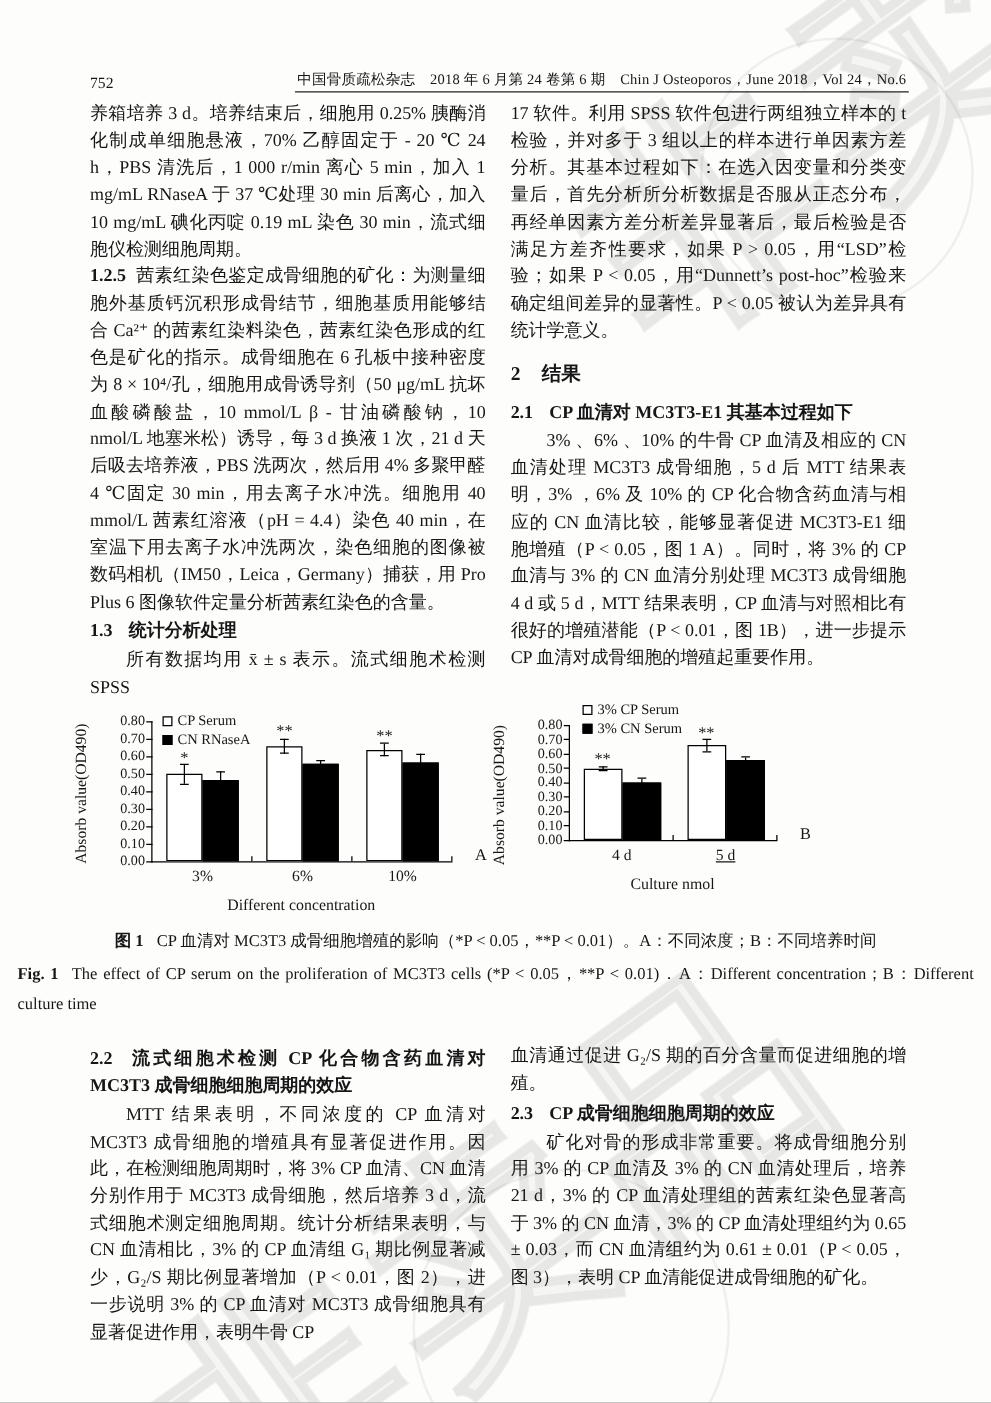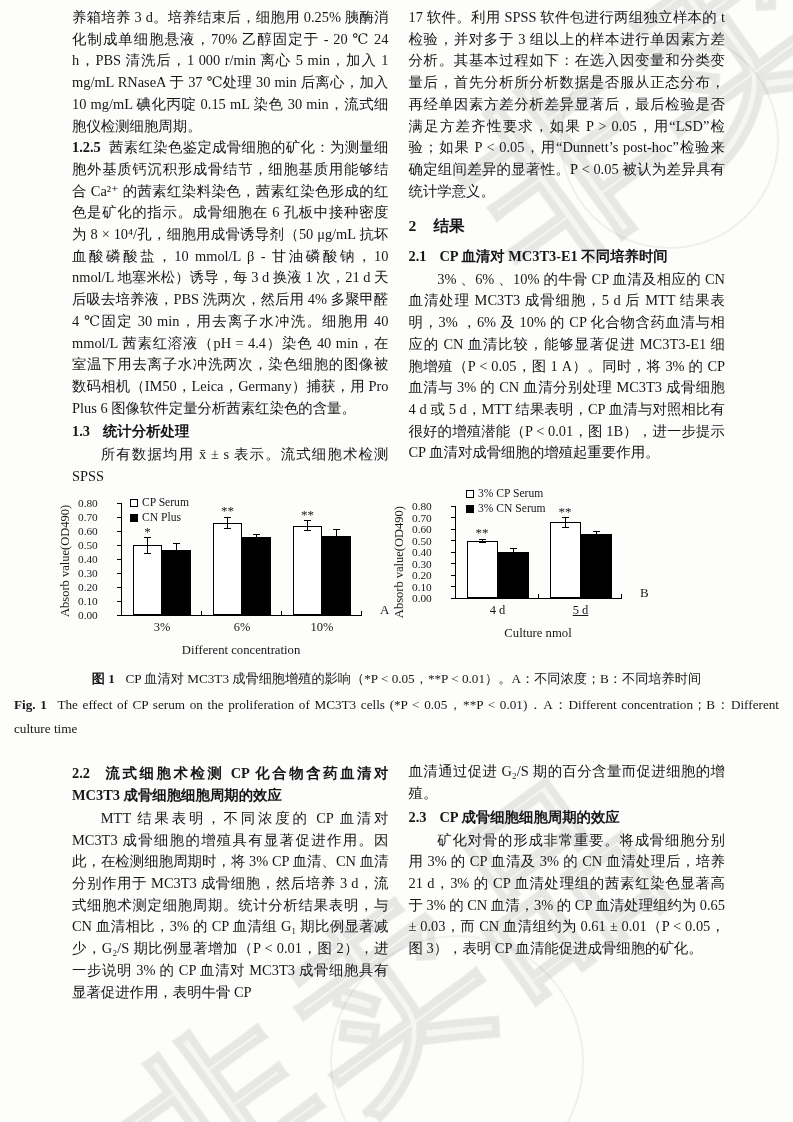--- a/index.html
+++ b/index.html
@@ -19,21 +19,21 @@
   .h3 .bnum{margin-right:.9em;}
   .h2big{font-weight:700;font-size:15.6px;margin:13px 0 9px;}
   .h2big .bnum{margin-right:1.1em;}
   
   .figrow{display:flex;align-items:flex-end;gap:30px;margin:16px 0 0 58px;}
   .chart{display:flex;}
   .ylab{writing-mode:vertical-rl;transform:rotate(180deg);font-size:12.5px;
         display:flex;align-items:center;justify-content:center;padding-left:2px;margin-bottom:40px;}
   .plotcol{position:relative;padding-left:46px;}
   .plot{position:relative;border-left:1px solid #000;border-bottom:1px solid #000;}
-  .yticklab{position:absolute;right:calc(100% + 6px);width:38px;font-size:11.3px;line-height:14px;}
+  .yticklab{position:absolute;right:calc(100% + 6px);width:38px;text-align:right;font-size:11.3px;line-height:14px;}
   .ytick{position:absolute;right:100%;width:5px;height:1px;background:#000;}
   .xtick{position:absolute;bottom:0;width:1px;height:4px;background:#000;}
   .bar{position:absolute;bottom:0;border:1px solid #000;box-sizing:border-box;}
   .eline{position:absolute;width:1px;background:#000;}
   .ecap{position:absolute;width:7px;height:1px;background:#000;}
   .sig{position:absolute;width:24px;text-align:center;font-size:13px;line-height:9px;}
   .xcat{position:absolute;top:100%;margin-top:5px;text-align:center;font-size:12.5px;}
   .legend{position:absolute;z-index:2;}
   .lentry{display:flex;align-items:center;gap:4px;line-height:15px;}
   .sw{width:8px;height:8px;border:1px solid #000;box-sizing:border-box;flex:0 0 auto;}
@@ -62,32 +62,36 @@
 
 <div class="page">
 
   <div class="wm wm1">非卖品</div>
   <div class="wm wm2">非卖品</div>
   <div class="stamp stamp1"></div>
   <div class="stamp stamp2"></div>
 
   <div class="rows">
 
+    <div class="hdr">
+      <span class="pno">752</span>
+      <span class="jline">中国骨质疏松杂志　2018 年 6 月第 24 卷第 6 期　Chin J Osteoporos，June 2018，Vol 24，No.6</span>
+    </div>
 
     <div class="cols">
       <div class="col">
-        <p>养箱培养 3 d。培养结束后，细胞用 0.25% 胰酶消化制成单细胞悬液，70% 乙醇固定于 - 20 ℃ 24 h，PBS 清洗后，1 000 r/min 离心 5 min，加入 1 mg/mL RNaseA 于 37 ℃处理 30 min 后离心，加入 10 mg/mL 碘化丙啶 0.15 mL 染色 30 min，流式细胞仪检测细胞周期。</p>
+        <p>养箱培养 3 d。培养结束后，细胞用 0.25% 胰酶消化制成单细胞悬液，70% 乙醇固定于 - 20 ℃ 24 h，PBS 清洗后，1 000 r/min 离心 5 min，加入 1 mg/mL RNaseA 于 37 ℃处理 30 min 后离心，加入 10 mg/mL 碘化丙啶 0.19 mL 染色 30 min，流式细胞仪检测细胞周期。</p>
         <p><span class="bnum">1.2.5</span><span>茜素红染色鉴定成骨细胞的矿化：为测量细胞外基质钙沉积形成骨结节，细胞基质用能够结合 Ca²⁺ 的茜素红染料染色，茜素红染色形成的红色是矿化的指示。成骨细胞在 6 孔板中接种密度为 8 × 10⁴/孔，细胞用成骨诱导剂（50 μg/mL 抗坏血酸磷酸盐，10 mmol/L β - 甘油磷酸钠，10 nmol/L 地塞米松）诱导，每 3 d 换液 1 次，21 d 天后吸去培养液，PBS 洗两次，然后用 4% 多聚甲醛 4 ℃固定 30 min，用去离子水冲洗。细胞用 40 mmol/L 茜素红溶液（pH = 4.4）染色 40 min，在室温下用去离子水冲洗两次，染色细胞的图像被数码相机（IM50，Leica，Germany）捕获，用 Pro Plus 6 图像软件定量分析茜素红染色的含量。</span></p>
         <p class="h3"><span class="bnum">1.3</span><span>统计分析处理</span></p>
         <p class="ind">所有数据均用 x̄ ± s 表示。流式细胞术检测 SPSS</p>
       </div>
       <div class="col">
         <p>17 软件。利用 SPSS 软件包进行两组独立样本的 t 检验，并对多于 3 组以上的样本进行单因素方差分析。其基本过程如下：在选入因变量和分类变量后，首先分析所分析数据是否服从正态分布，再经单因素方差分析差异显著后，最后检验是否满足方差齐性要求，如果 P &gt; 0.05，用“LSD”检验；如果 P &lt; 0.05，用“Dunnett’s post-hoc”检验来确定组间差异的显著性。P &lt; 0.05 被认为差异具有统计学意义。</p>
         <p class="h2big"><span class="bnum">2</span><span>结果</span></p>
-        <p class="h3"><span class="bnum">2.1</span><span>CP 血清对 MC3T3-E1 不同培养时间</span></p>
+        <p class="h3"><span class="bnum">2.1</span><span>CP 血清对 MC3T3-E1 其基本过程如下</span></p>
         <p class="ind">3% 、6% 、10% 的牛骨 CP 血清及相应的 CN 血清处理 MC3T3 成骨细胞，5 d 后 MTT 结果表明，3% ，6% 及 10% 的 CP 化合物含药血清与相应的 CN 血清比较，能够显著促进 MC3T3-E1 细胞增殖（P &lt; 0.05，图 1 A）。同时，将 3% 的 CP 血清与 3% 的 CN 血清分别处理 MC3T3 成骨细胞 4 d 或 5 d，MTT 结果表明，CP 血清与对照相比有很好的增殖潜能（P &lt; 0.01，图 1B），进一步提示 CP 血清对成骨细胞的增殖起重要作用。</p>
       </div>
     </div>
 
     <div class="figrow">
       <div class="chart">
           <div class="ylab">Absorb value(OD490)</div>
           <div class="plotcol">
             <div class="plot" style="width: 240px; height: 112px;">
               <div class="ytick" style="bottom: -0.5px;"></div>
@@ -141,21 +145,21 @@
               <div class="ecap" style="left: 211px; bottom: 73px;"></div>
               <div class="ecap" style="left: 211px; bottom: 85.6px;"></div>
               <div class="xcat" style="left: 160px; width: 80px;">10%</div>
               <div class="legend" style="left: 8px; top: -8px;">
                 <div class="lentry">
                   <div class="sw" style="background: rgb(255, 255, 255);"></div>
                   <div class="llab">CP Serum</div>
                 </div>
                 <div class="lentry">
                   <div class="sw" style="background: rgb(0, 0, 0);"></div>
-                  <div class="llab">CN Plus</div>
+                  <div class="llab">CN RNaseA</div>
                 </div>
               </div>
               <div class="panel" style="left: 258px;">A</div>
             </div>
             <div class="xlab" style="width: 240px;">Different concentration</div>
           </div>
         </div>
       <div class="chart">
           <div class="ylab">Absorb value(OD490)</div>
           <div class="plotcol">

